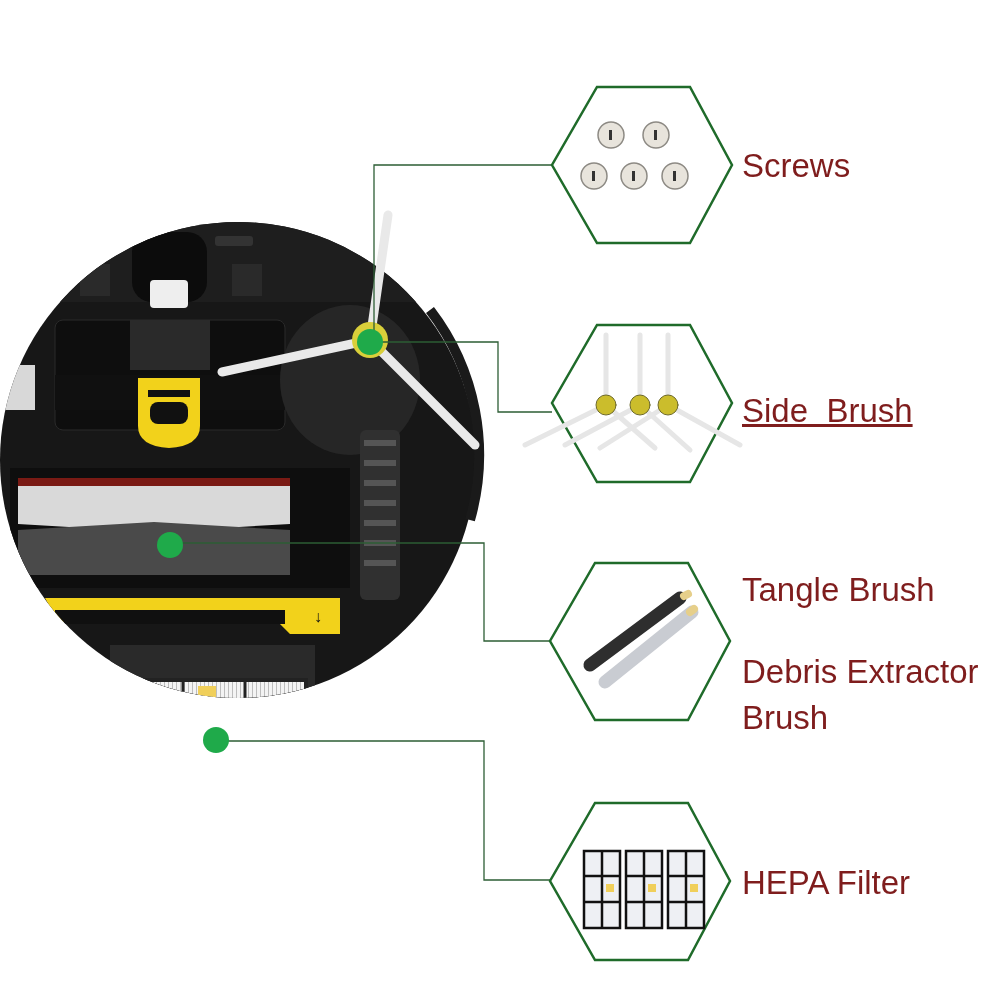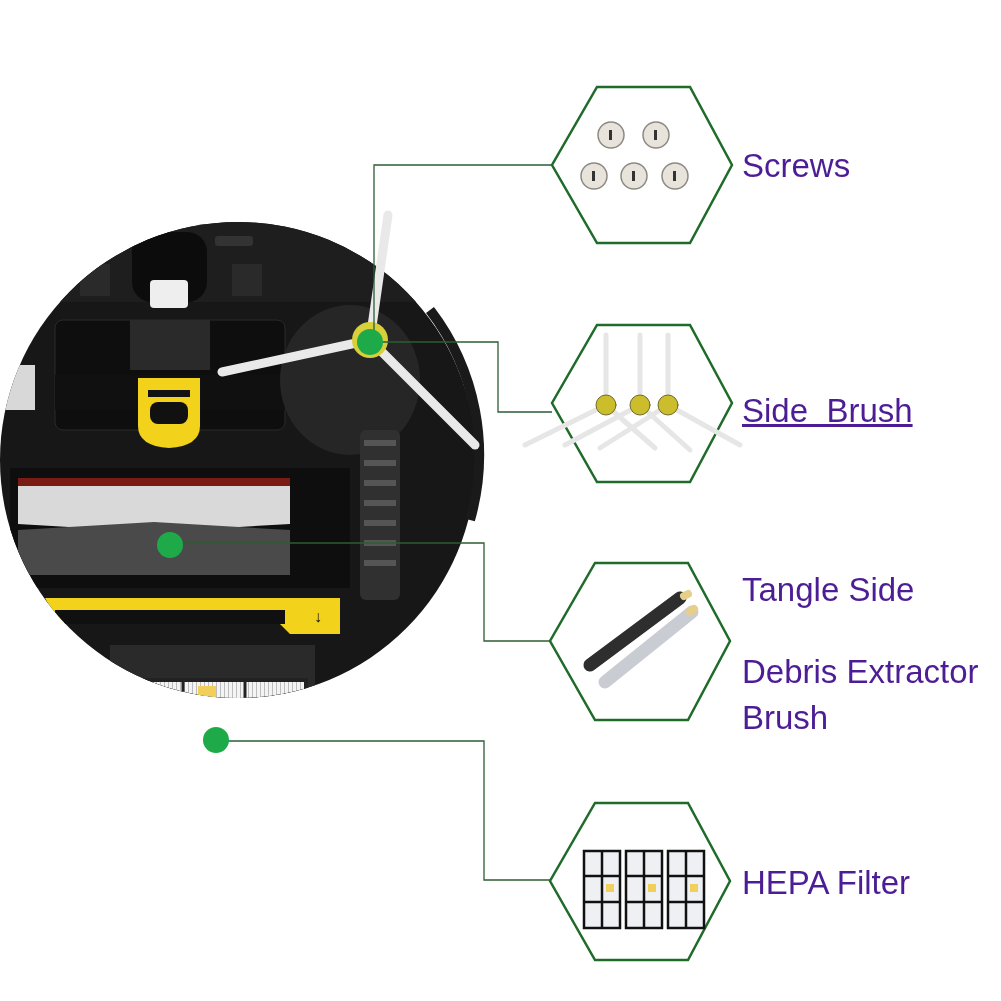--- a/index.html
+++ b/index.html
@@ -1,19 +1,19 @@
 <!DOCTYPE html>
 <html><head>
 <meta charset="utf-8">
 <style>
   html,body{margin:0;padding:0;background:#fff;}
   body{width:1001px;height:1001px;position:relative;overflow:hidden;font-family:"Liberation Sans",sans-serif;}
   .abs{position:absolute;}
   svg{position:absolute;left:0;top:0;}
-  .label{position:absolute;color:#4c1d95;font-size:33px;line-height:47px;white-space:nowrap;}
+  .label{position:absolute;color:#7f1d1d;font-size:33px;line-height:47px;white-space:nowrap;}
 </style>
 </head>
 <body>
 
 <div class="abs" style="left:0;top:0;width:1001px;height:1001px;">
 <svg width="1001" height="1001" viewBox="0 0 1001 1001">
   <defs>
     <clipPath id="robotClip">
           <circle cx="238" cy="460" r="238"></circle>
         </clipPath>
@@ -180,16 +180,16 @@
       <rect x="606" y="884" width="8" height="8"></rect>
           <rect x="648" y="884" width="8" height="8"></rect>
           <rect x="690" y="884" width="8" height="8"></rect>
     </g>
   </g>
 </svg>
 </div>
 
 <div class="label" style="left:742px;top:142px;">Screws</div>
 <div class="label" style="left:742px;top:387px;white-space:pre;text-decoration:underline;">Side  Brush</div>
-<div class="label" style="left:742px;top:566px;">Tangle Side</div>
+<div class="label" style="left:742px;top:566px;">Tangle Brush</div>
 <div class="label" style="left:742px;top:648px;">Debris Extractor</div>
 <div class="label" style="left:742px;top:658px;margin-top:36px;">Brush</div>
 <div class="label" style="left:742px;top:859px;text-align:right;">HEPA Filter</div>
 
 </body></html>

